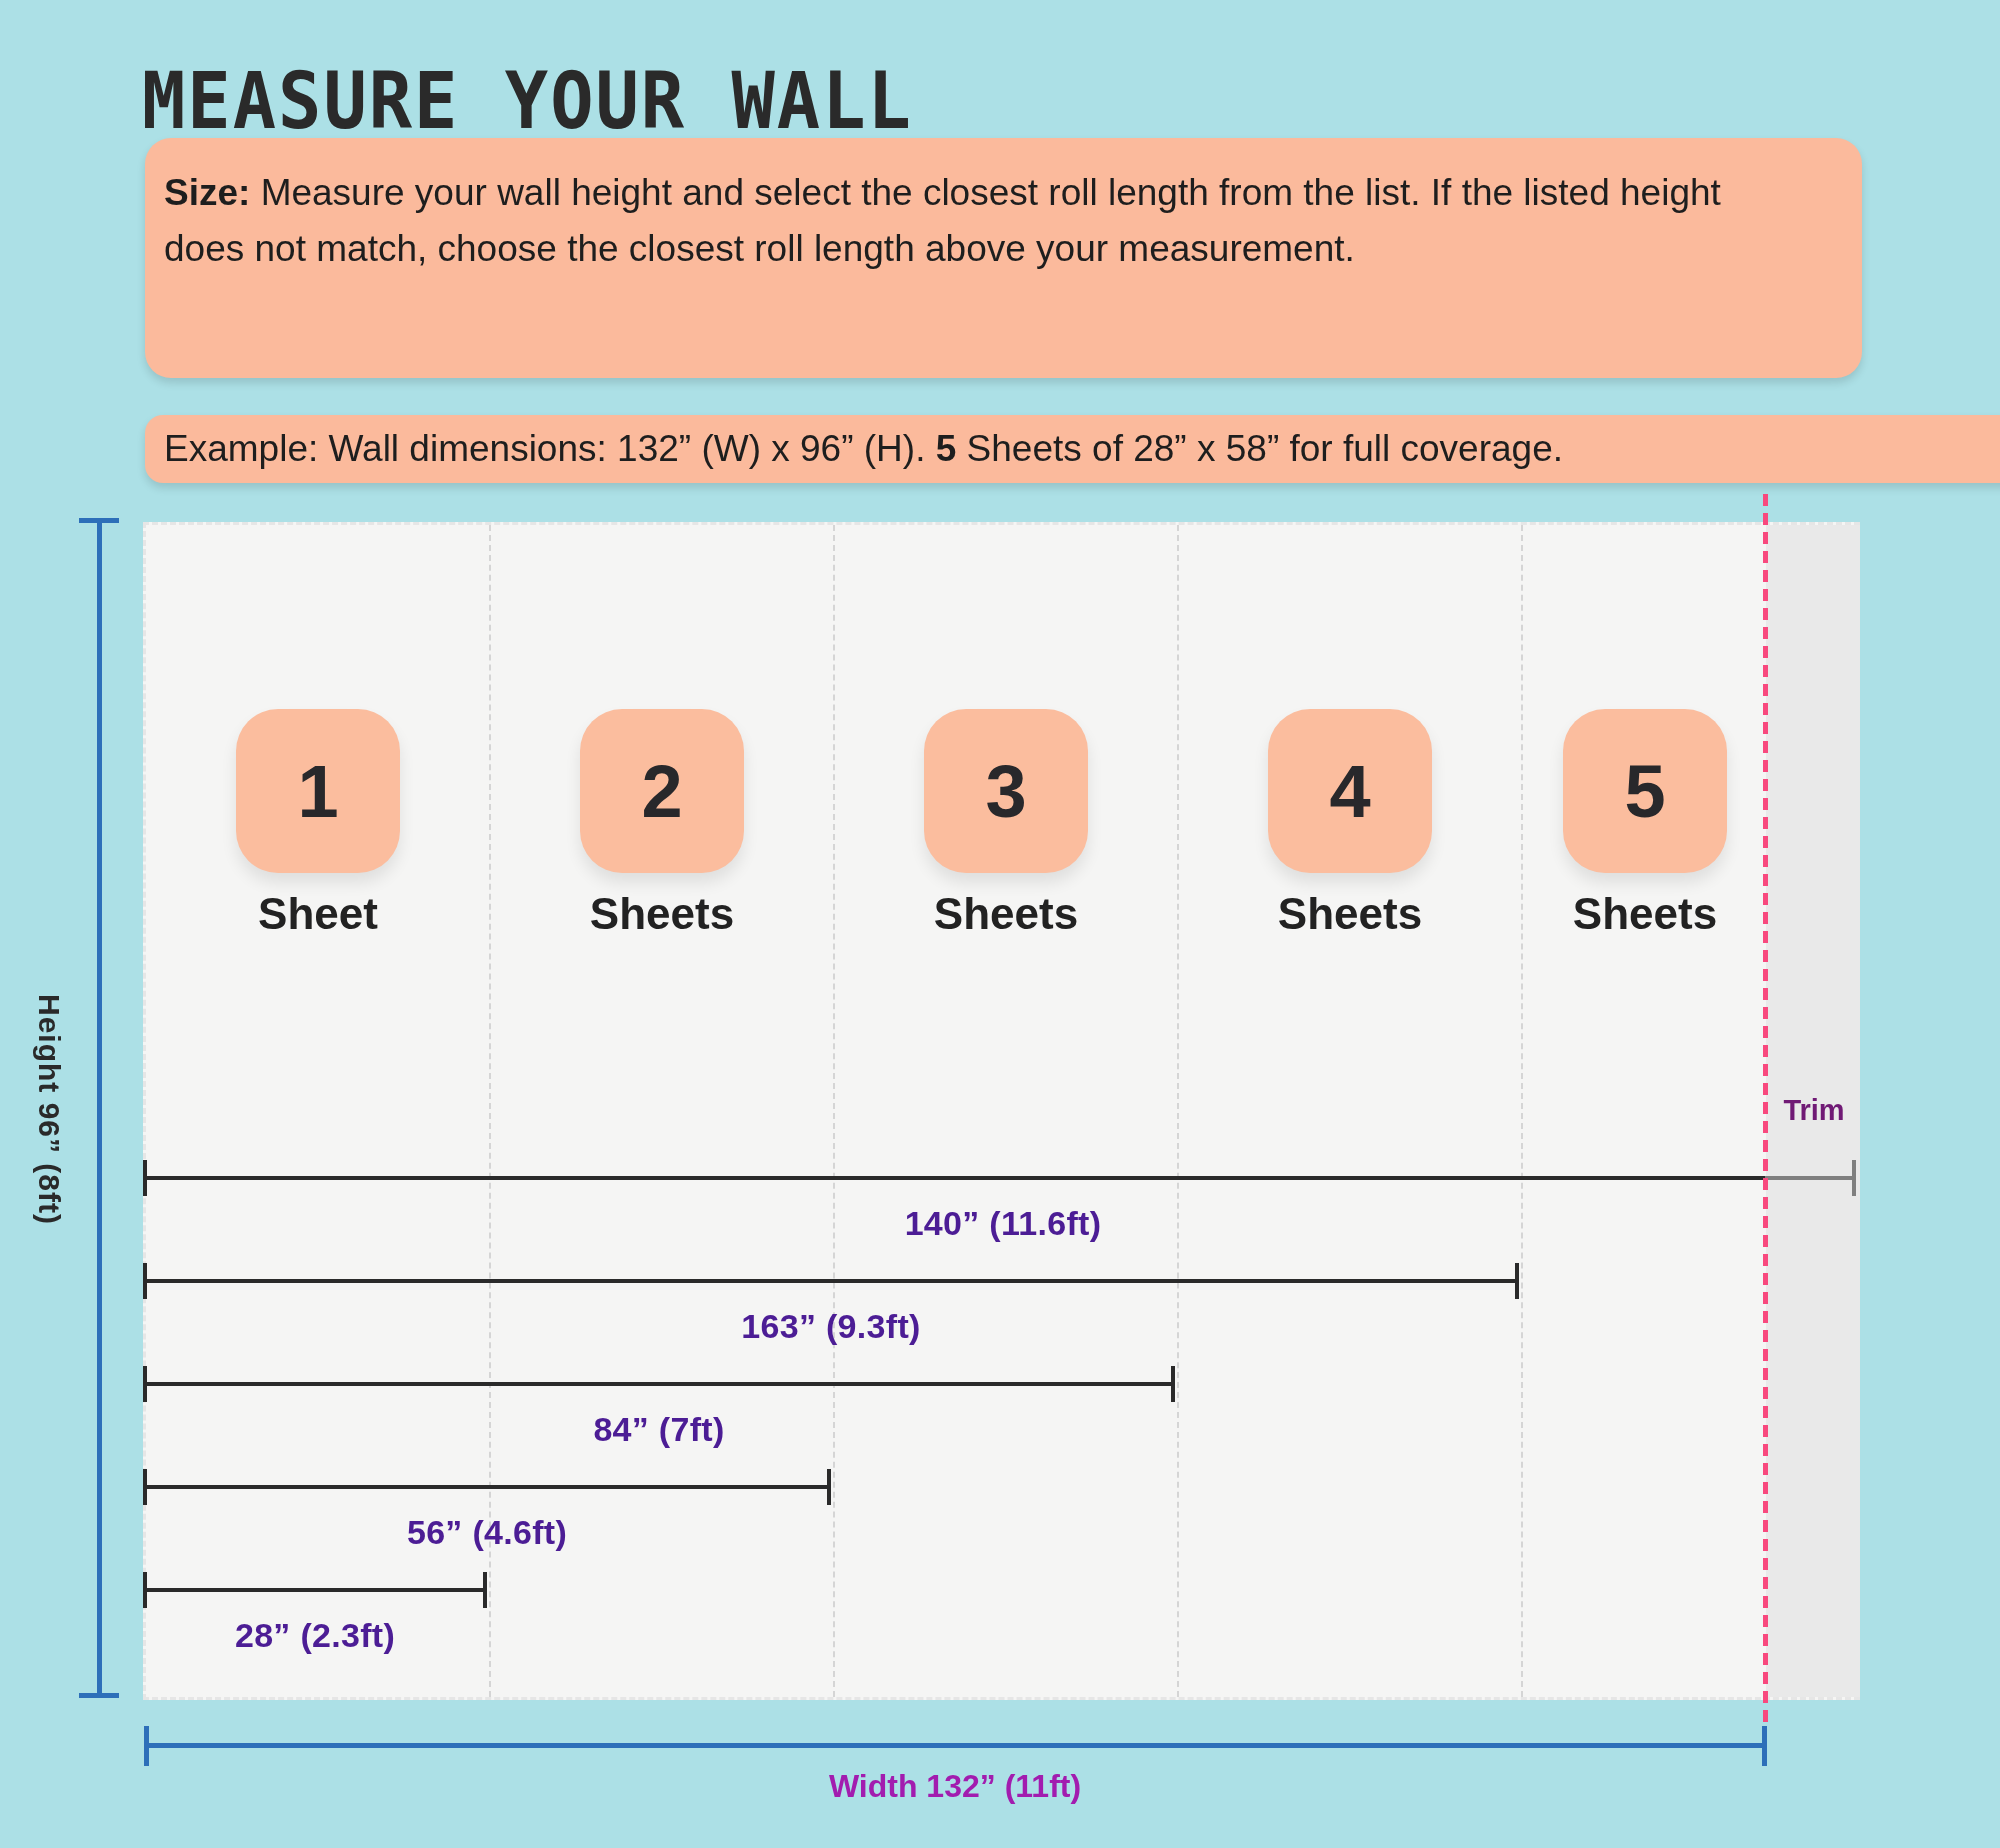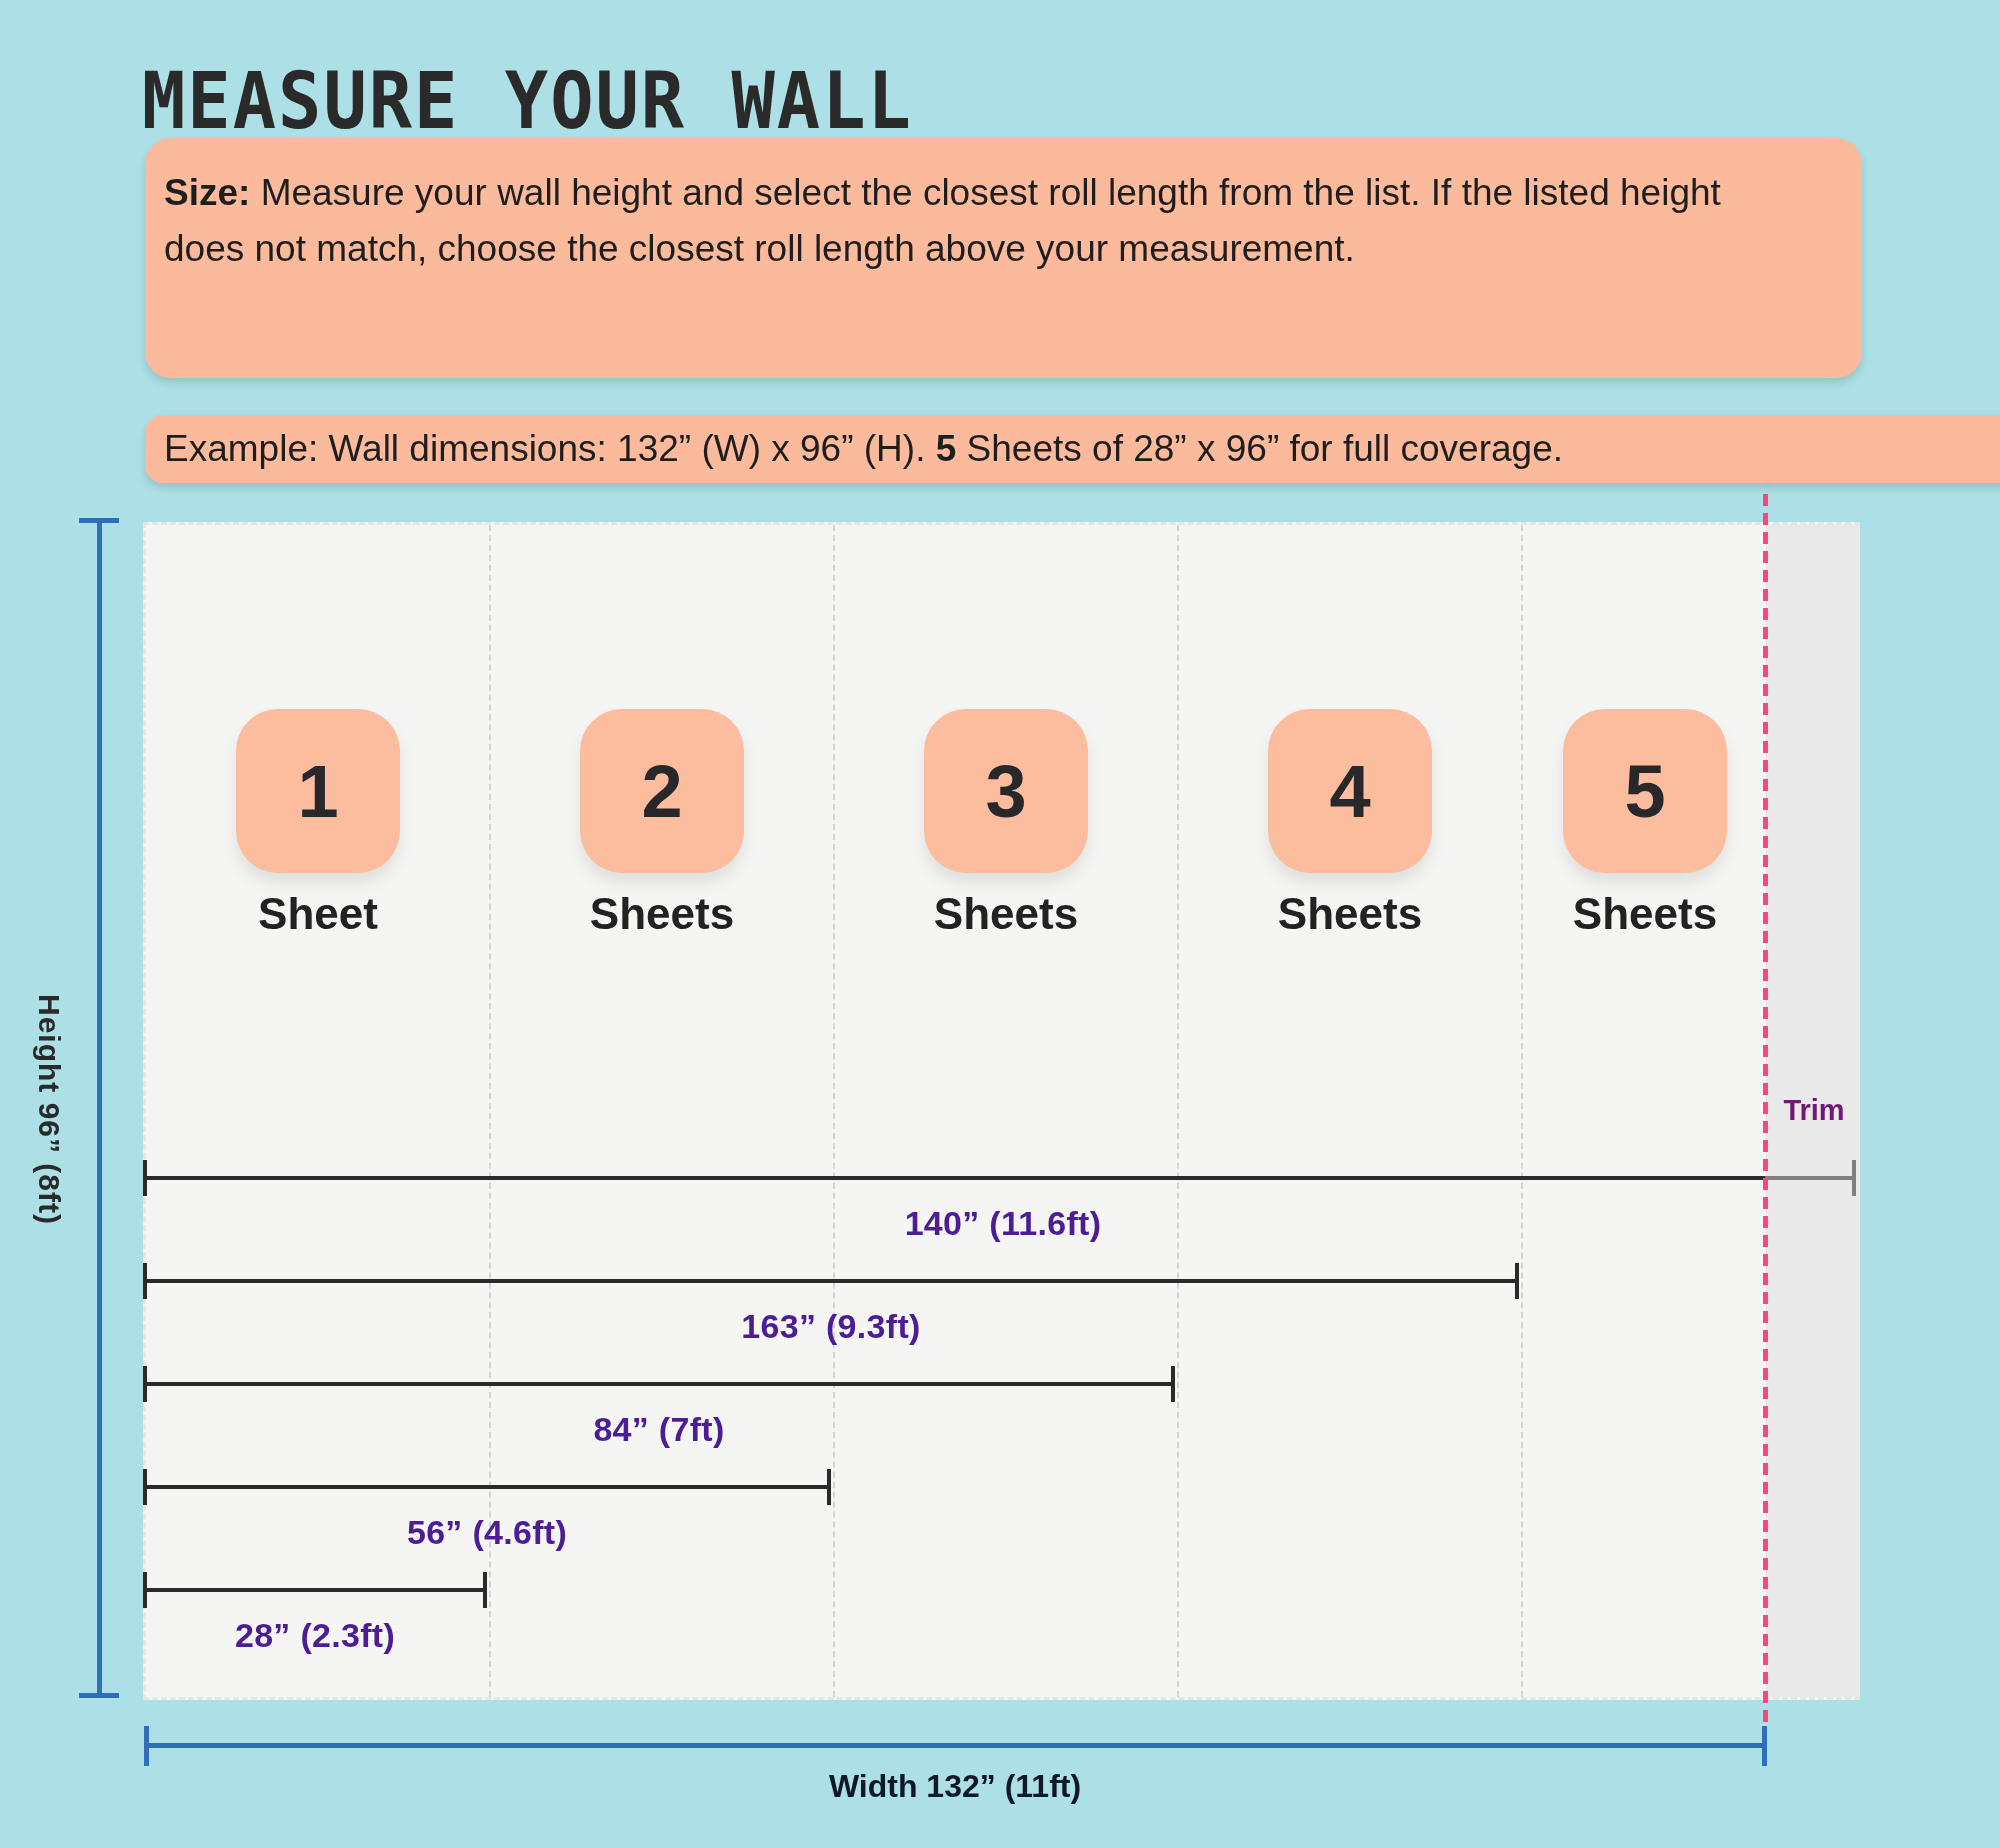--- a/index.html
+++ b/index.html
@@ -88,35 +88,35 @@
   .height-label{position:absolute;left:24px;top:522px;width:50px;height:1176px;
                 display:flex;align-items:center;justify-content:center;
                 writing-mode:vertical-rl;font-size:30px;font-weight:700;color:#2A2A2A;
                 letter-spacing:1px;}
 
   
   .width-line{position:absolute;left:146px;top:1743px;width:1621px;height:5px;background:#2D6FB9;}
   .width-cap{position:absolute;top:1726px;width:5px;height:40px;background:#2D6FB9;}
   .width-cap.left{left:144px;} .width-cap.right{left:1762px;}
   .width-label{position:absolute;left:455px;top:1768px;width:1000px;text-align:center;
-               font-size:32px;font-weight:700;color:#0f172a;}
+               font-size:32px;font-weight:700;color:#a21caf;}
 </style>
 </head>
 <body>
 
 <div class="canvas">
 
   <div class="page-title">MEASURE YOUR WALL</div>
 
   <div class="card card-instructions">
     <p><span class="semibold">Size:</span><span> Measure your wall height and select the closest roll length from the list. If the listed height does not match, choose the closest roll length above your measurement.</span></p>
   </div>
 
   <div class="card card-example">
-    <span>Example: Wall dimensions: 132” (W) x 96” (H). </span><span class="bold">5</span><span> Sheets of 28” x 96” for full coverage.</span>
+    <span>Example: Wall dimensions: 132” (W) x 96” (H). </span><span class="bold">5</span><span> Sheets of 28” x 58” for full coverage.</span>
   </div>
 
   <div class="wall-panel">
     <div class="trim-zone"></div>
     <div class="divider d1"></div>
     <div class="divider d2"></div>
     <div class="divider d3"></div>
     <div class="divider d4"></div>
 
     <div class="sheet-badge b1">

